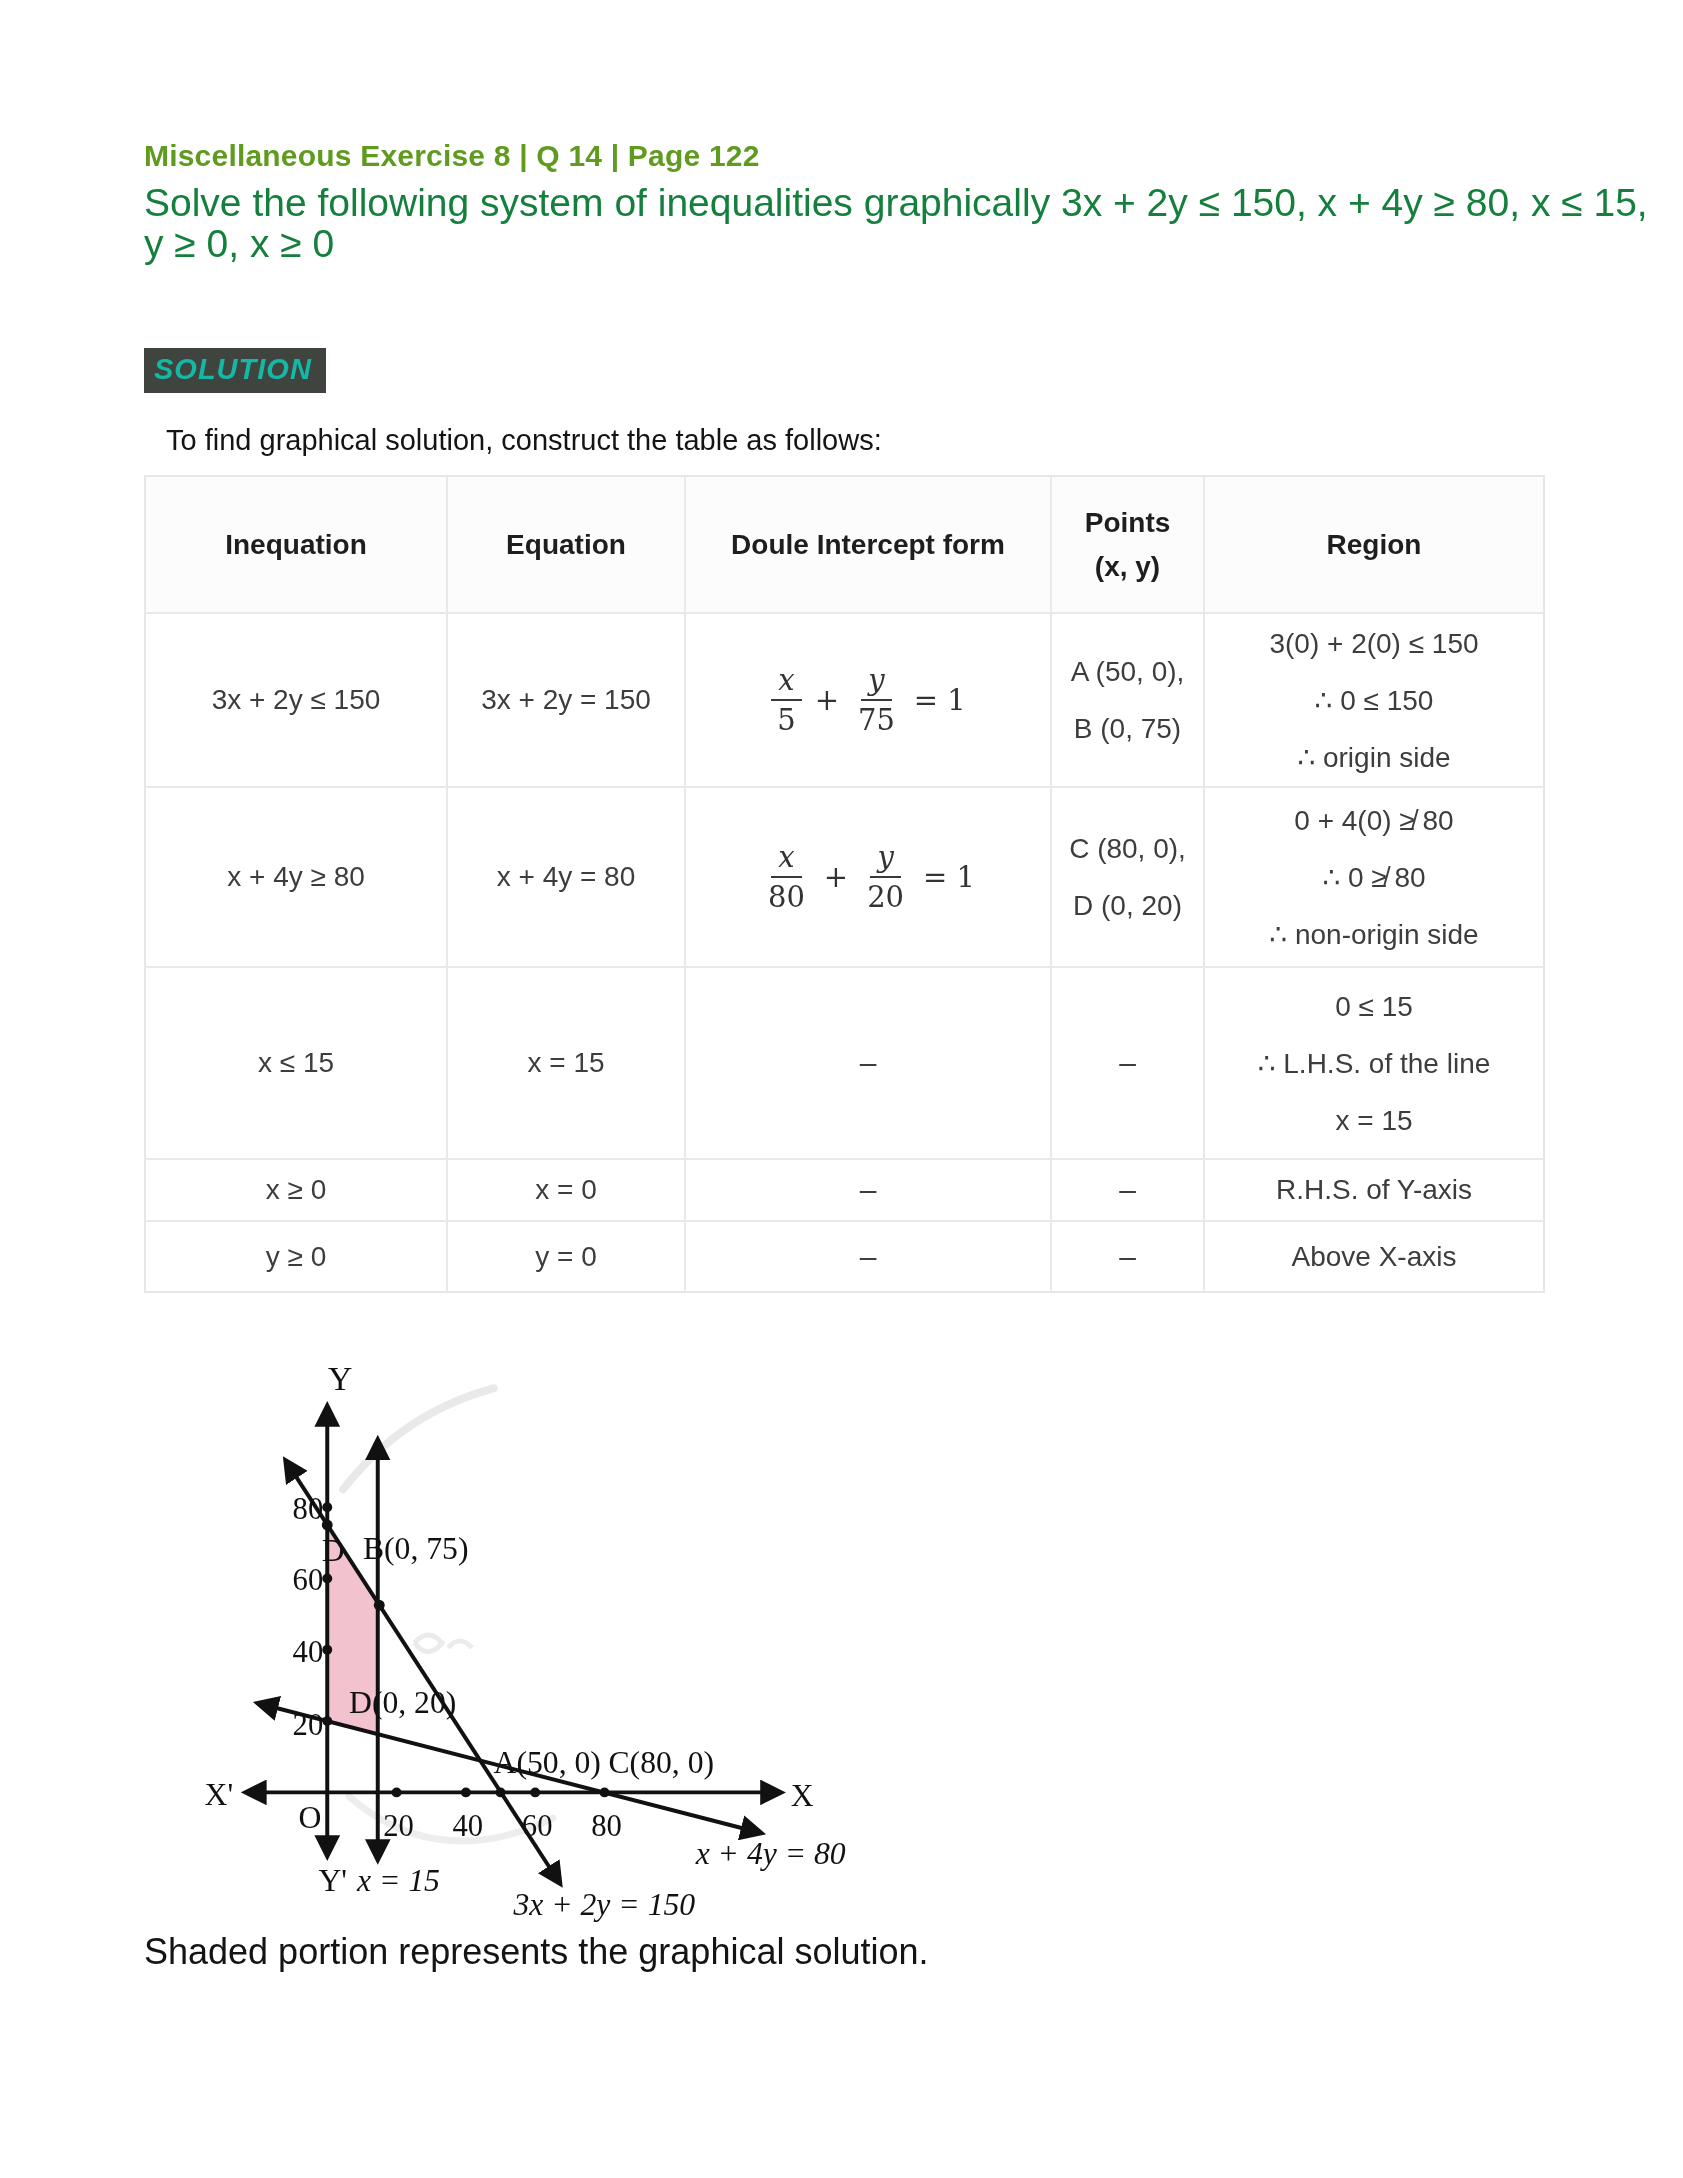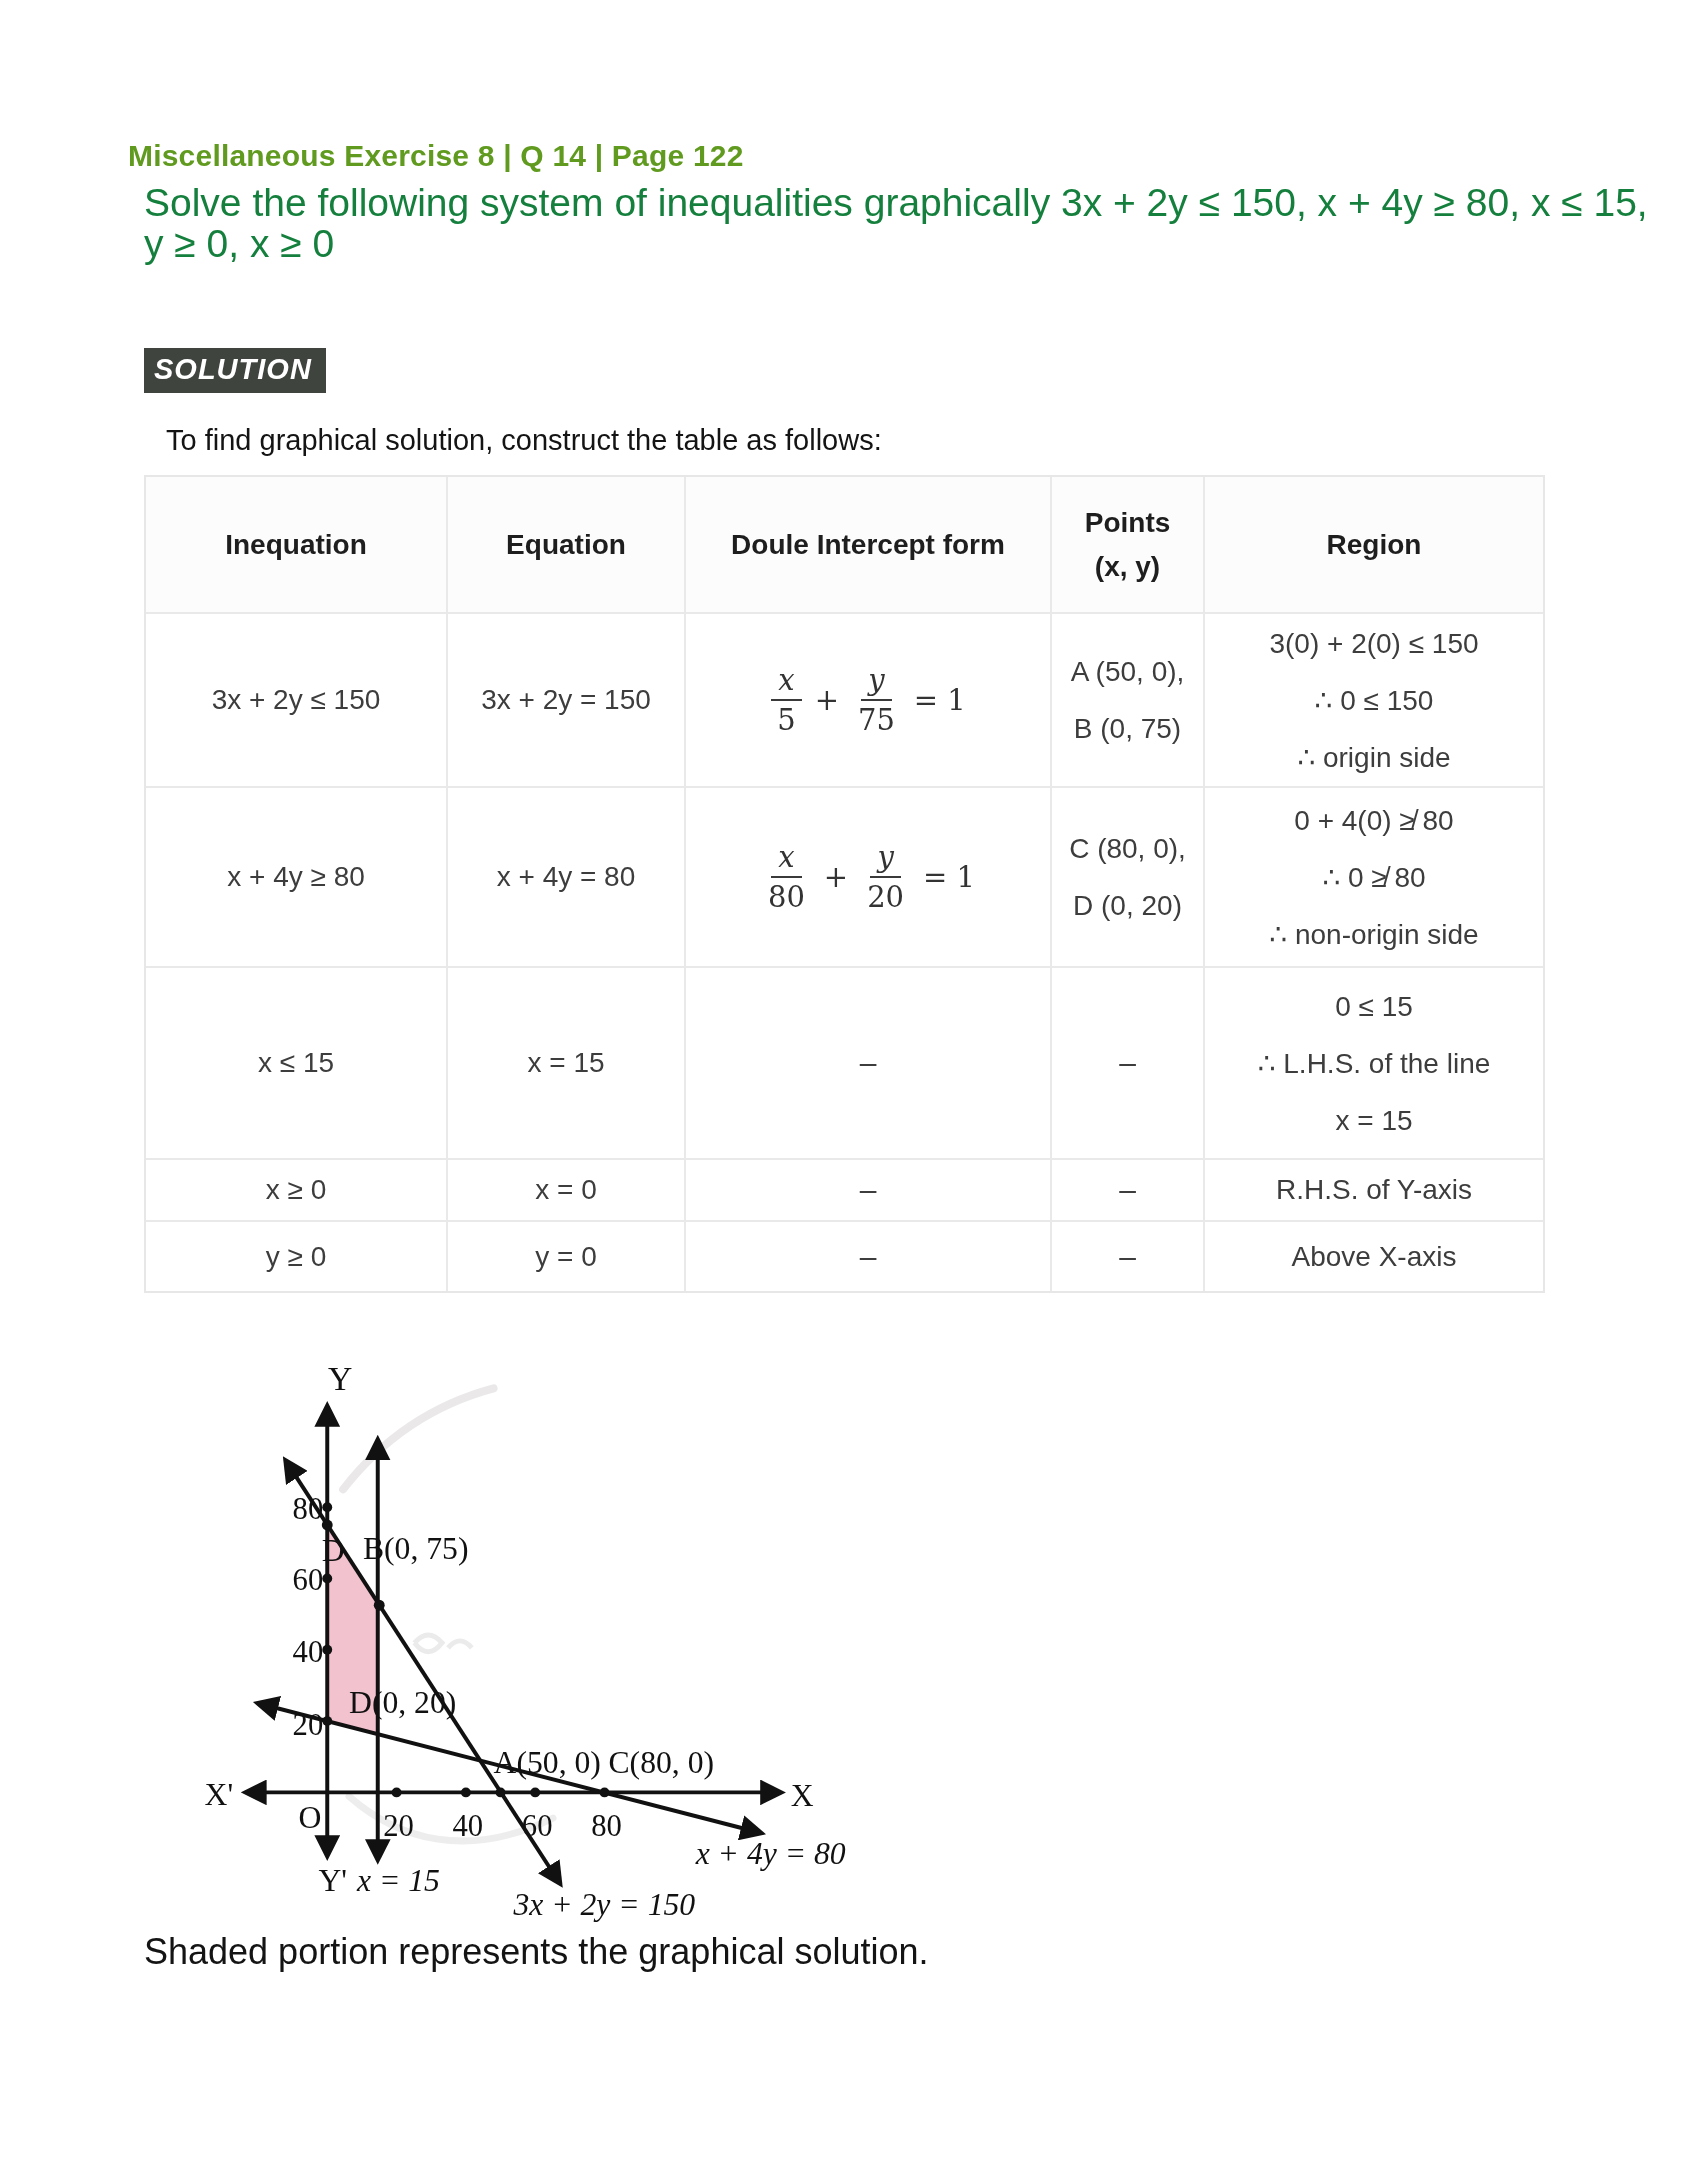--- a/index.html
+++ b/index.html
@@ -1,21 +1,21 @@
 <!DOCTYPE html>
 <html><head>
 <meta charset="utf-8">
 <style>
   html,body{margin:0;padding:0;background:#ffffff;}
   .page{position:relative;width:1683px;height:2178px;background:#ffffff;overflow:hidden;
         font-family:"Liberation Sans",sans-serif;color:#1a1a1a;}
-  .doc-title{position:absolute;left:128px;top:139px;font-size:30px;font-weight:bold;color:#609b1f;letter-spacing:0.2px;}
+  .doc-title{position:absolute;left:144px;top:139px;font-size:30px;font-weight:bold;color:#609b1f;letter-spacing:0.2px;}
   .q-line{position:absolute;left:144px;font-size:39px;color:#15803d;}
   .q1{top:181px;} .q2{top:222px;}
-  .solution-badge{position:absolute;left:144px;top:348px;background:#3f443f;color:#ffffff;
+  .solution-badge{position:absolute;left:144px;top:348px;background:#3f443f;color:#14b8a6;
         font-size:29px;font-weight:bold;font-style:italic;padding:5px 14px 7px 10px;letter-spacing:1px;}
   .intro{position:absolute;left:144px;top:424px;font-size:29px;color:#141414;margin-left:22px;}
   .footer-text{position:absolute;left:144px;top:1931px;font-size:36px;color:#141414;}
 
   
   .tbl{position:absolute;left:144px;top:475px;width:1401px;border:2px solid #e7e7e7;background:#fdfdfd;box-sizing:border-box;}
   .trow{display:grid;grid-template-columns:302px 238px 366px 153px 338px;}
   .cell{border-right:2px solid #e9e9e9;border-bottom:2px solid #e9e9e9;display:flex;flex-direction:column;
         justify-content:center;align-items:center;text-align:center;font-size:28px;color:#3d3d3d;box-sizing:border-box;background:#fff;}
   .trow .cell:last-child{border-right:none;}

